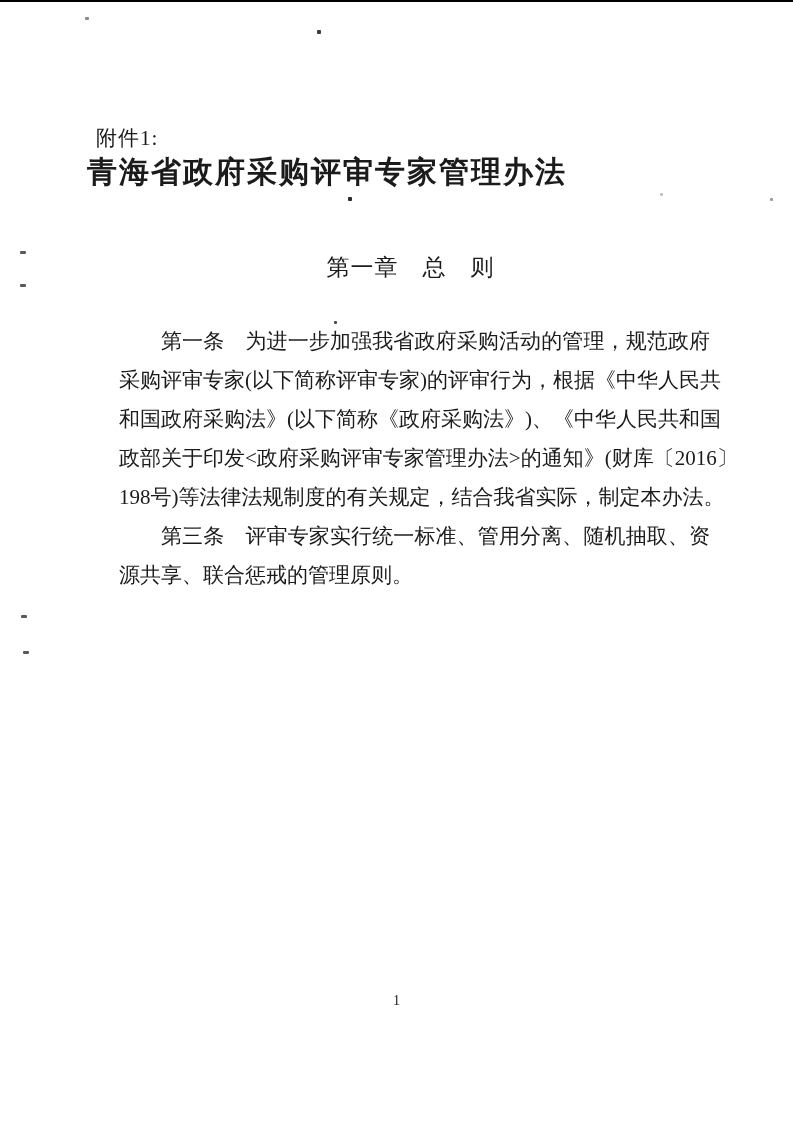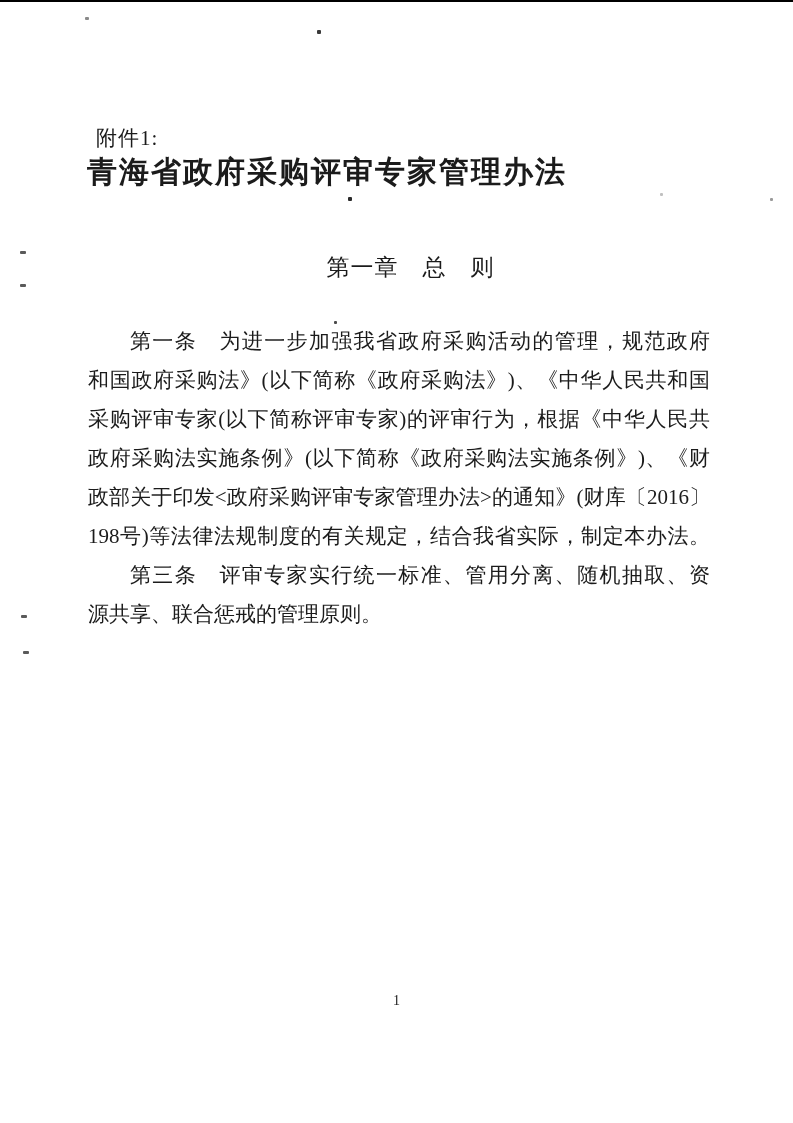--- a/index.html
+++ b/index.html
@@ -35,20 +35,21 @@
   }
   .doc-body {
     position: absolute; left: 88px; top: 322px; width: 622px;
     font-size: 21px;
   }
   .paragraph { margin: 0; padding: 0; }
   .line {
     height: 39px; line-height: 39px;
     white-space: nowrap;
     text-align: left;
+    margin-left: 31px;
   }
   .line.fill {
     text-align: justify;
     text-align-last: justify;
   }
   .line.indent { text-indent: 42px; }
   .pagenum {
     position: absolute; left: 0; top: 993px; width: 793px;
     text-align: center; font-size: 14px;
   }
@@ -62,23 +63,22 @@
 
   <div class="attachment">附件1:</div>
 
   <h1 class="title">青海省政府采购评审专家管理办法</h1>
 
   <h2 class="chapter">第一章　总　则</h2>
 
   <div class="doc-body" id="doc-body">
       <div class="paragraph">
         <div class="line fill indent">第一条　为进一步加强我省政府采购活动的管理，规范政府</div>
+        <div class="line fill">采购评审专家(以下简称评审专家)的评审行为，根据《中华人民共</div>
         <div class="line fill">和国政府采购法》(以下简称《政府采购法》)、《中华人民共和国</div>
-        <div class="line fill">采购评审专家(以下简称评审专家)的评审行为，根据《中华人民共</div>
-        <div class="line fill">政府采购法实施条例》(以下简称《政府采购法实施条例》)、《财</div>
         <div class="line fill">政部关于印发&lt;政府采购评审专家管理办法&gt;的通知》(财库〔2016〕</div>
         <div class="line fill">198号)等法律法规制度的有关规定，结合我省实际，制定本办法。</div>
       </div>
       <div class="paragraph">
         <div class="line fill indent">第三条　评审专家实行统一标准、管用分离、随机抽取、资</div>
         <div class="line">源共享、联合惩戒的管理原则。</div>
       </div>
     </div>
 
   <div class="pagenum">1</div>

